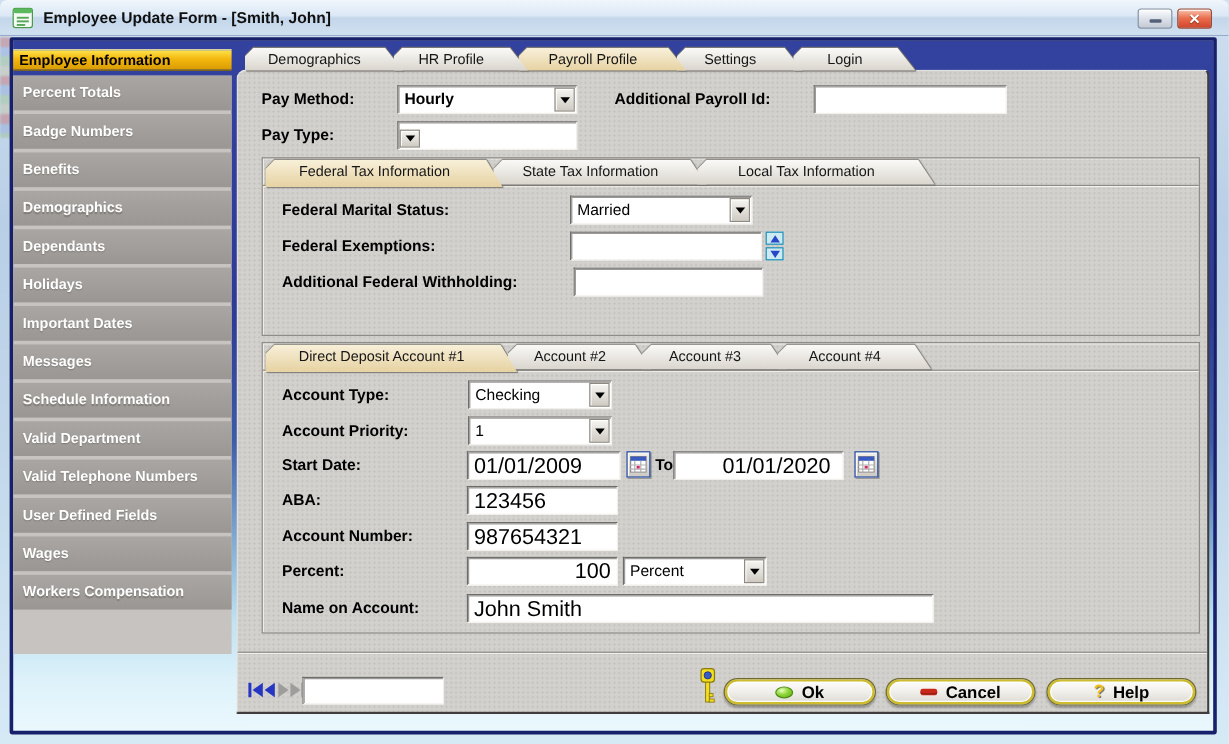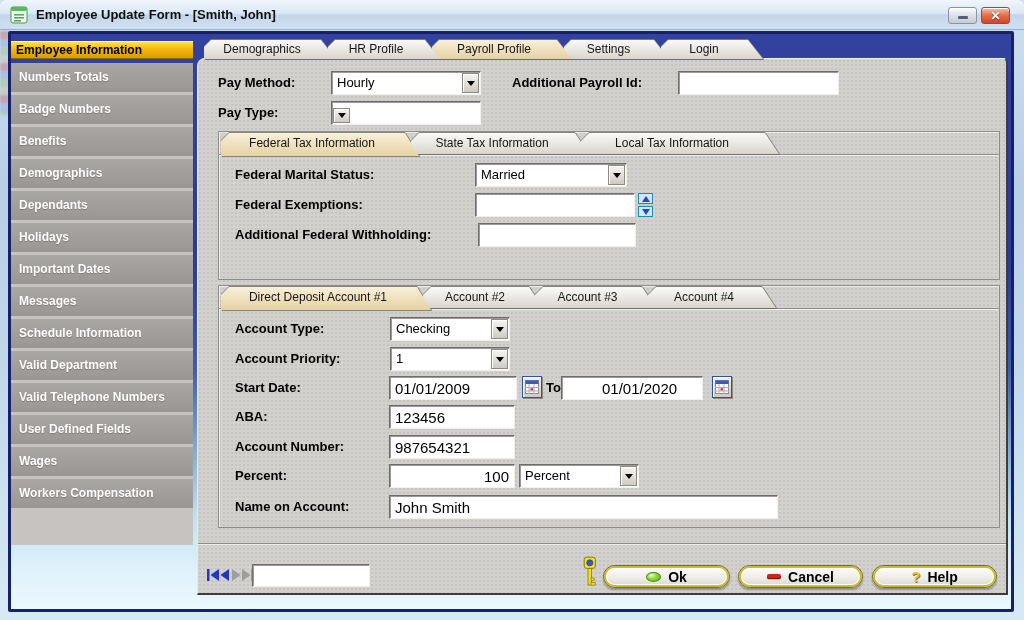--- a/index.html
+++ b/index.html
@@ -99,21 +99,21 @@
   .grp-tabs { position:absolute; left:2px; top:1px; right:2px; height:22px; display:flex; z-index:4;
     filter:drop-shadow(0 -1px 0 #87857f) drop-shadow(1px 1px 0 rgba(100,98,94,.7)); }
   .grp-tabs .tab { height:21px; line-height:21px; margin-right:-8px; clip-path:polygon(0 100%, 0 8px, 8px 0, calc(100% - 14px) 0, 100% 100%); }
   .grp-tabs .tab.active { height:23px; z-index:6; }
   .grp-body { position:absolute; left:0; right:0; top:22px; bottom:0;
     border-top:1px solid #8f8d89; box-shadow:inset 0 1px 0 #f2f0ec; }
   .grp > .field-abs, .grp > .f-label { position:absolute; z-index:2; }
   
   .f-label { position:absolute; font-size:13px; font-weight:bold; color:#000; white-space:nowrap; }
   .tb {
-    position:absolute; height:24px; background:#fff; font-size:15px; color:#000;
+    position:absolute; height:24px; background:#fff; font-size:18px; color:#000;
     padding:2px 5px; font-family:"Liberation Sans", sans-serif;
     border:1px solid; border-color:#6f6d69 #f2f0ec #f2f0ec #6f6d69;
     box-shadow:inset 1px 1px 0 rgba(56,54,50,.5);
     outline:none;
   }
   .tb.right { text-align:right; }
   .combo {
     position:absolute; height:24px; background:#fff; display:flex;
     border:1px solid; border-color:#6f6d69 #f2f0ec #f2f0ec #6f6d69;
     box-shadow:inset 1px 1px 0 rgba(56,54,50,.5);
@@ -175,21 +175,21 @@
   </div>
 </div>
 
 <div class="bg-artifact"></div>
 
 <div class="frame">
 
   <div class="sidebar">
     <div class="sb-header">Employee Information</div>
     <div class="sb-list">
-      <div class="sb-item">Numbers Totals</div>
+      <div class="sb-item">Percent Totals</div>
       <div class="sb-item">Badge Numbers</div>
       <div class="sb-item">Benefits</div>
       <div class="sb-item">Demographics</div>
       <div class="sb-item">Dependants</div>
       <div class="sb-item">Holidays</div>
       <div class="sb-item">Important Dates</div>
       <div class="sb-item">Messages</div>
       <div class="sb-item">Schedule Information</div>
       <div class="sb-item">Valid Department</div>
       <div class="sb-item">Valid Telephone Numbers</div>
@@ -205,21 +205,21 @@
 
   <div class="maintabs">
     <div class="tab">Demographics</div>
     <div class="tab">HR Profile</div>
     <div class="tab active">Payroll Profile</div>
     <div class="tab">Settings</div>
     <div class="tab">Login</div>
   </div>
 
   <div class="f-label" style="left:207px; top:41px;">Pay Method:</div>
-  <div class="combo" style="left:320px; top:37px; width:150px;">
+  <div class="combo" style="left:320px; top:37px; width:150px;font-weight:bold;">
     <span class="val">Hourly</span>
     <span class="dd">
         <span class="chev"></span>
       </span>
   </div>
   <div class="f-label" style="left:501px; top:41px;">Additional Payroll Id:</div>
   <input class="tb" style="left: 667px; top: 37px; width: 161px;" value="">
   <div class="f-label" style="left:207px; top:71px;">Pay Type:</div>
   <div class="combo" style="left:320px; top:67px; width:150px;flex-direction:column;">
     <span class="val">Exempt</span>

